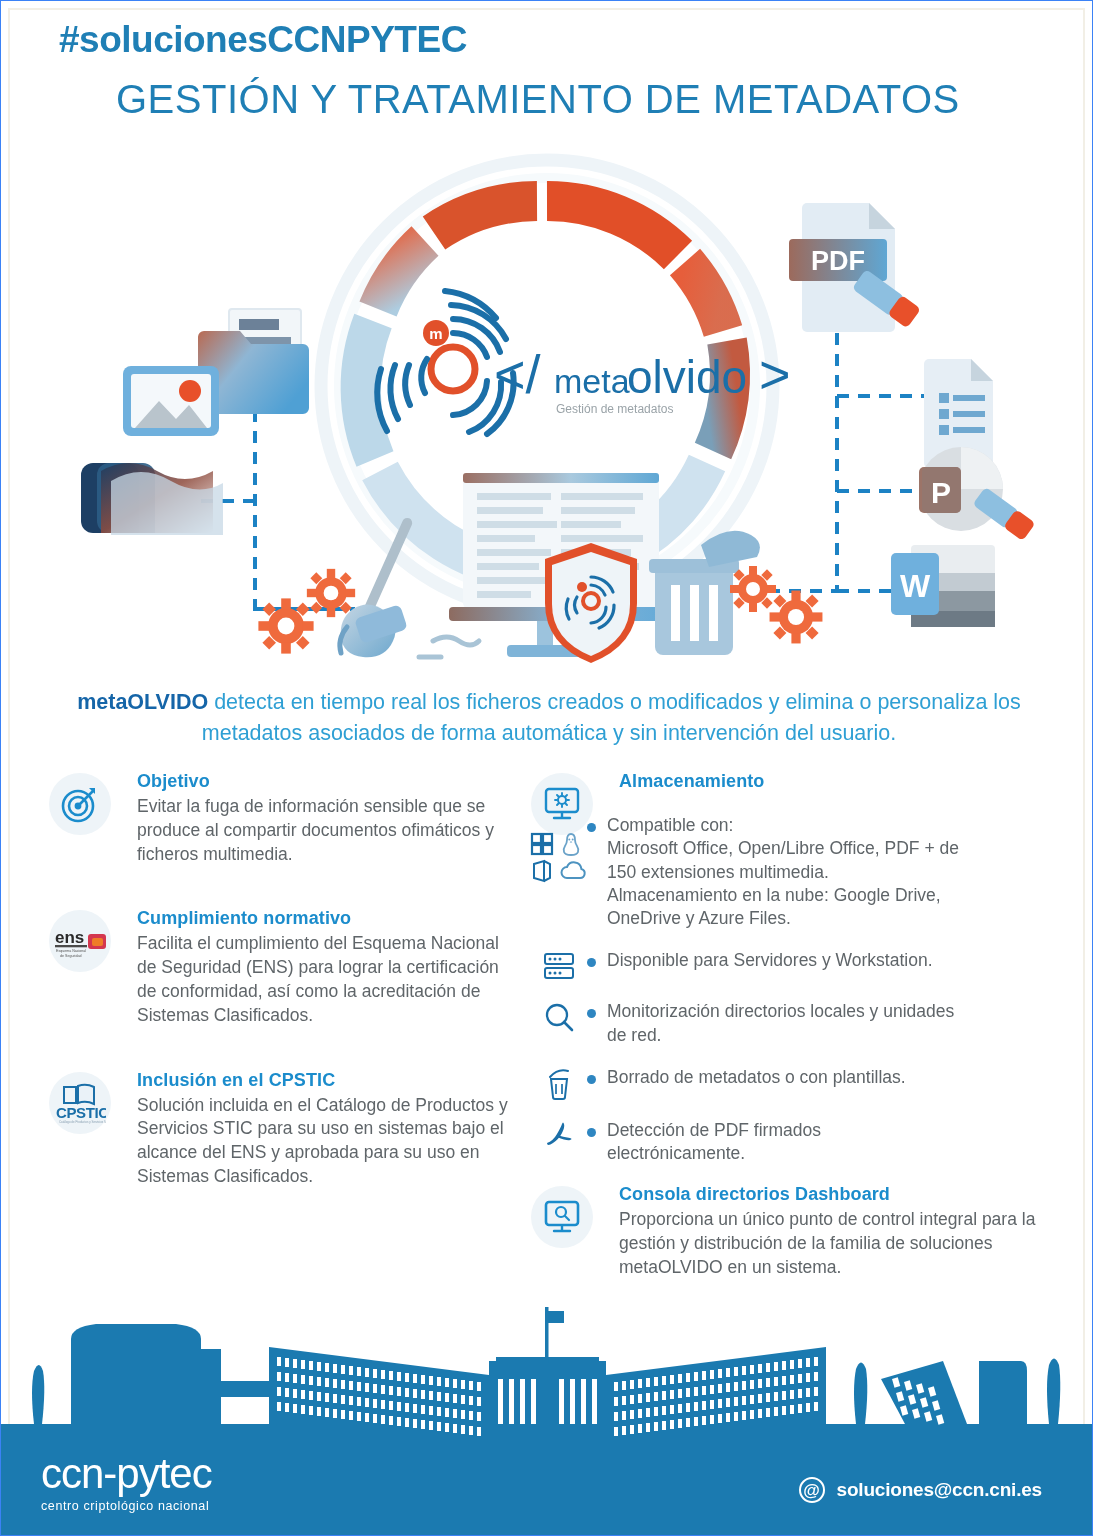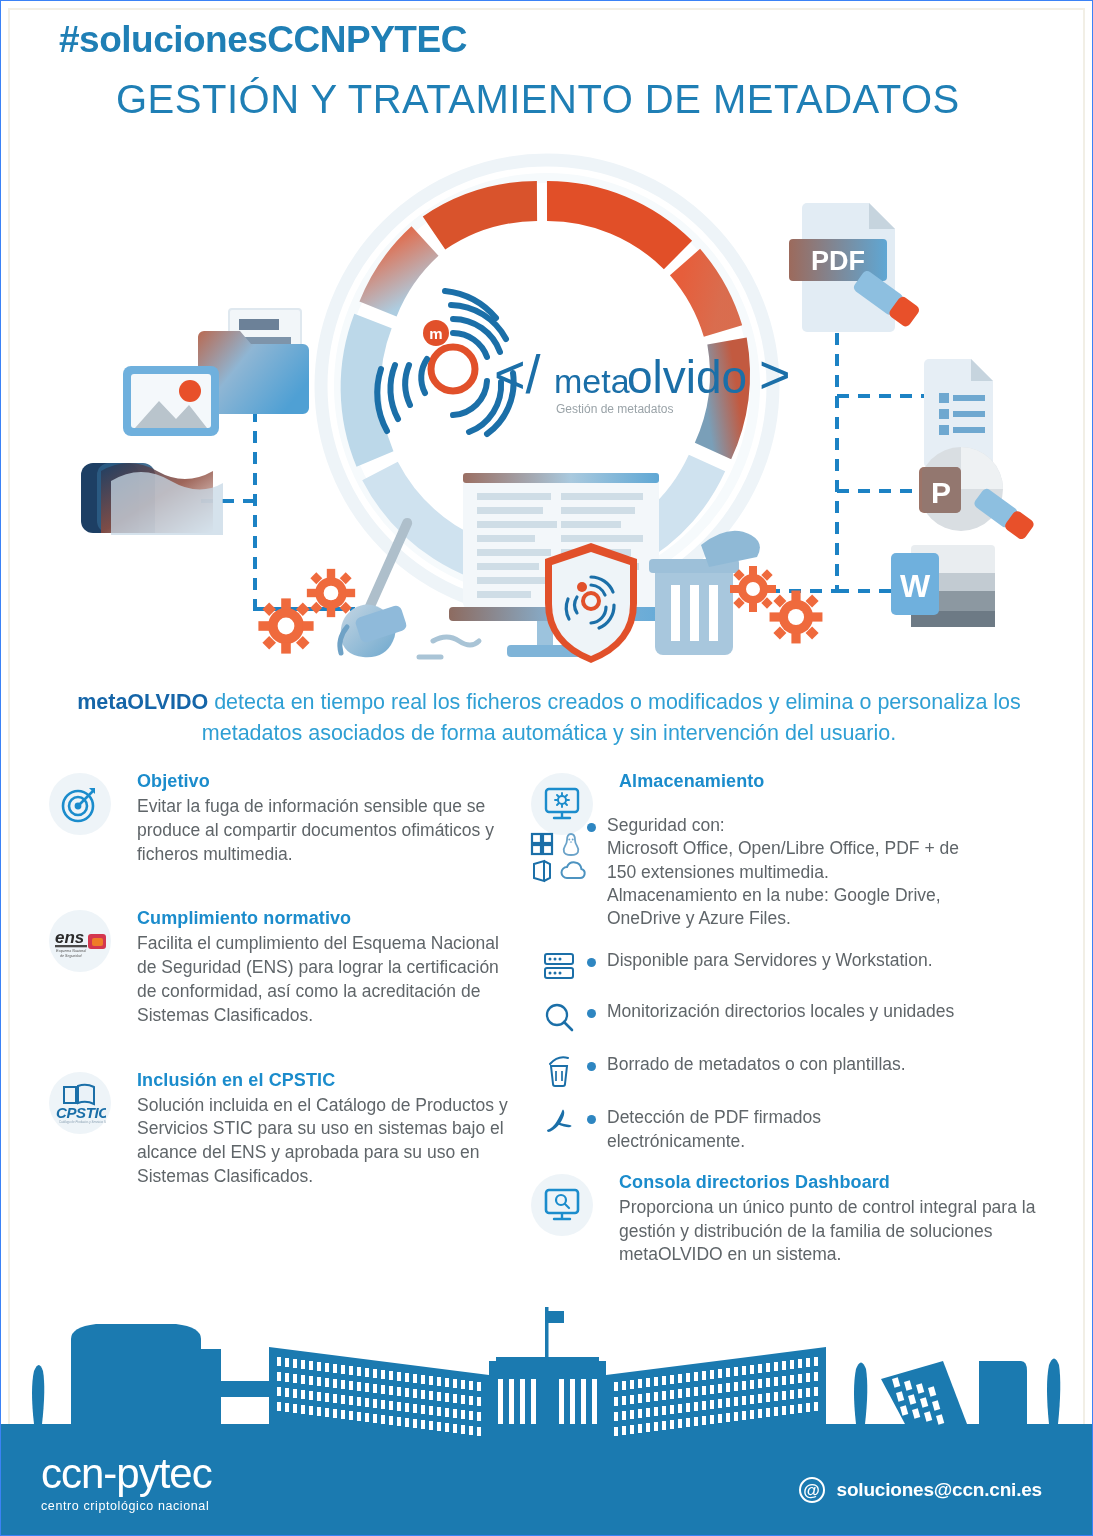--- a/index.html
+++ b/index.html
@@ -47,21 +47,21 @@
   .lead b{color:#1565a8;font-weight:700;}
 
   
   .cols{position:absolute;left:0;top:770px;width:1093px;height:560px;}
   .colL{position:absolute;left:48px;top:0;width:470px;}
   .colR{position:absolute;left:530px;top:0;width:520px;}
 
   .block{position:relative;margin-bottom:26px;}
   .badge{
     position:absolute;left:0;top:2px;width:62px;height:62px;border-radius:50%;
-    background:#eef4f8;display:flex;align-items:center;justify-content:center;font-style:italic;
+    background:#eef4f8;display:flex;align-items:center;justify-content:center;
   }
   .btxt{margin-left:88px;}
   h3.bt{
     font-size:18px;font-weight:700;color:#1b8ccc;margin-bottom:3px;letter-spacing:.1px;
   }
   p.bp{
     font-size:17.5px;line-height:1.36;color:#5f6569;font-weight:400;
   }
 
   
@@ -503,21 +503,21 @@
                   <path d="M14 2 l6 3 v14 l-6 3" fill="none" stroke="#1b6fa8" stroke-width="2"></path>
                 </svg>
                 <svg width="30" height="24" viewBox="0 0 30 24">
                   <path d="M8 19 a5.5 5.5 0 0 1 0 -11 a7.5 7.5 0 0 1 14.4 2 a4.6 4.6 0 0 1 -1.4 9 z" fill="none" stroke="#4d93c0" stroke-width="2"></path>
                 </svg>
               </div>
             </div>
           </div>
           <div class="dot"></div>
           <div class="ftx">
-            <div>Seguridad con:</div>
+            <div>Compatible con:</div>
             <div>Microsoft Office, Open/Libre Office, PDF + de</div>
             <div>150 extensiones multimedia.</div>
             <div>Almacenamiento en la nube: Google Drive,</div>
             <div>OneDrive y Azure Files.</div>
           </div>
         </div>
 
         <div class="feat">
           <div class="fic">
             <svg width="34" height="30" viewBox="0 0 34 30">
@@ -538,20 +538,21 @@
         <div class="feat">
           <div class="fic">
             <svg width="32" height="32" viewBox="0 0 32 32">
               <circle cx="14" cy="13" r="10" fill="none" stroke="#1b6fa8" stroke-width="2.3"></circle>
               <path d="M21 20 l8 8" stroke="#1b6fa8" stroke-width="2.6" stroke-linecap="round"></path>
             </svg>
           </div>
           <div class="dot"></div>
           <div class="ftx">
             <div>Monitorización directorios locales y unidades</div>
+            <div>de red.</div>
           </div>
         </div>
 
         <div class="feat">
           <div class="fic">
             <svg width="28" height="32" viewBox="0 0 28 32">
               <path d="M6 11 h16 l-2 18 a2 2 0 0 1 -2 2 h-8 a2 2 0 0 1 -2 -2 z" fill="none" stroke="#1b6fa8" stroke-width="2"></path>
               <path d="M5 9 q8 -9 18 -6" fill="none" stroke="#1b6fa8" stroke-width="2" stroke-linecap="round"></path>
               <path d="M11 16 v10 M17 16 v10" stroke="#1b6fa8" stroke-width="1.7"></path>
             </svg>

